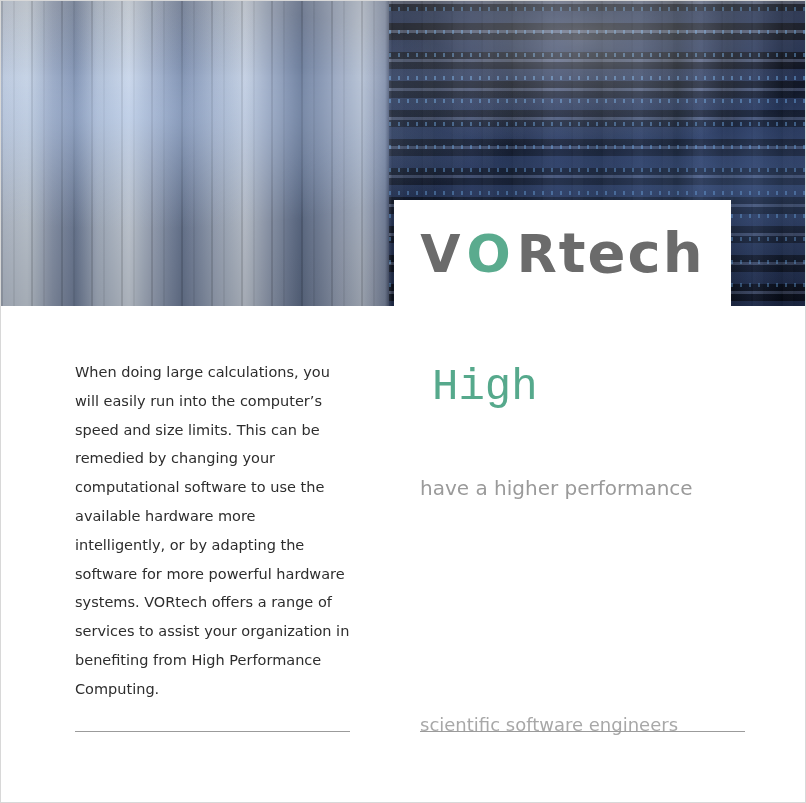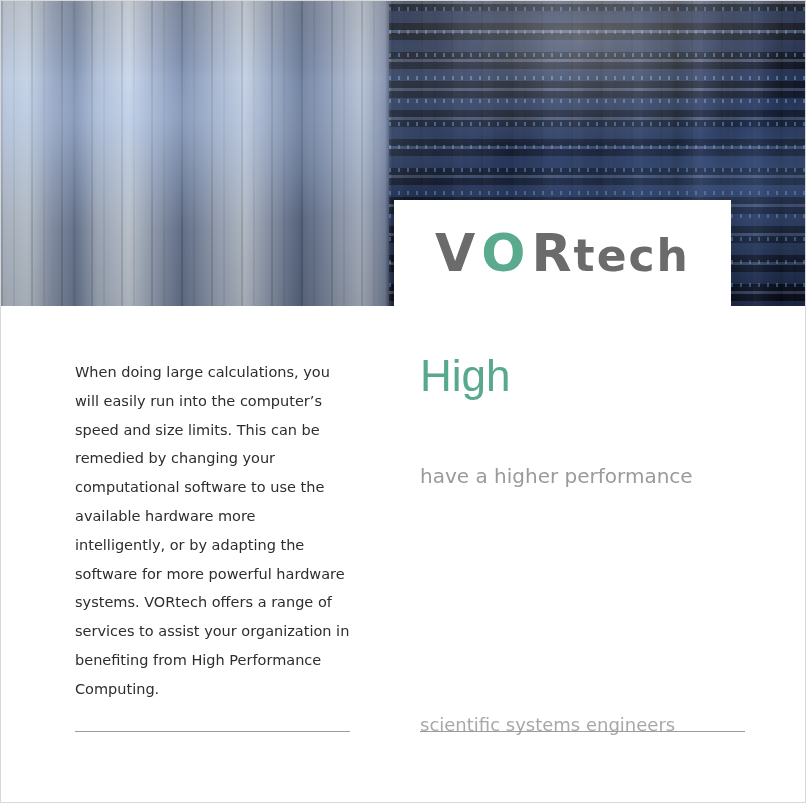--- a/index.html
+++ b/index.html
@@ -122,21 +122,21 @@
     font-size: 52px;
     letter-spacing: 2px;
     white-space: nowrap;
     line-height: 1;
     display: flex;
     align-items: baseline;
   }
   .logo .v { color: #6b6b6b; font-weight: 700; letter-spacing: 6px; }
   .logo .o { color: #5aab8e; font-weight: 700; letter-spacing: 6px; }
   .logo .r { color: #6b6b6b; font-weight: 700; letter-spacing: 2px; }
-  .logo .tech { color: #6b6b6b; font-weight: 700; font-size: 44px; letter-spacing: 2px; }
+  .logo .tech { color: #6b6b6b; font-weight: 700; font-size: 56px; letter-spacing: 2px; }
 
   
   .content {
     position: absolute;
     left: 4px;
     top: 305px;
     width: 806px;
     height: 498px;
     background: #ffffff;
   }
@@ -155,26 +155,26 @@
     margin: 0;
   }
 
   .right-col {
     position: absolute;
     left: 415px;
     top: 45px;
     width: 330px;
   }
   .headline {
-    font-family: Liberation Sans, sans-serif;
+    font-family: Liberation Mono, monospace;
     font-size: 44px;
     line-height: 49px;
     color: #56a98c;
     font-weight: 400;
-    margin: 0;
+    margin: 12px;
     letter-spacing: 0px;
   }
   .subhead {
     margin-top: 60px;
     font-family: "DejaVu Sans", sans-serif;
     font-size: 20px;
     line-height: 32px;
     color: #9a9a9a;
     font-weight: 400;
   }
@@ -243,21 +243,21 @@
 
     <div class="right-col">
       <div class="headline">
         <div>High</div>
       </div>
       <div class="subhead">
         <div>have a higher performance</div>
       </div>
     </div>
 
-    <div class="tagline">scientific systems engineers</div>
+    <div class="tagline">scientific software engineers</div>
 
     <div class="rule-left"></div>
     <div class="rule-right"></div>
 
     <div class="bottom-strip"></div>
   </div>
 
 </div>
 
 </body></html>

